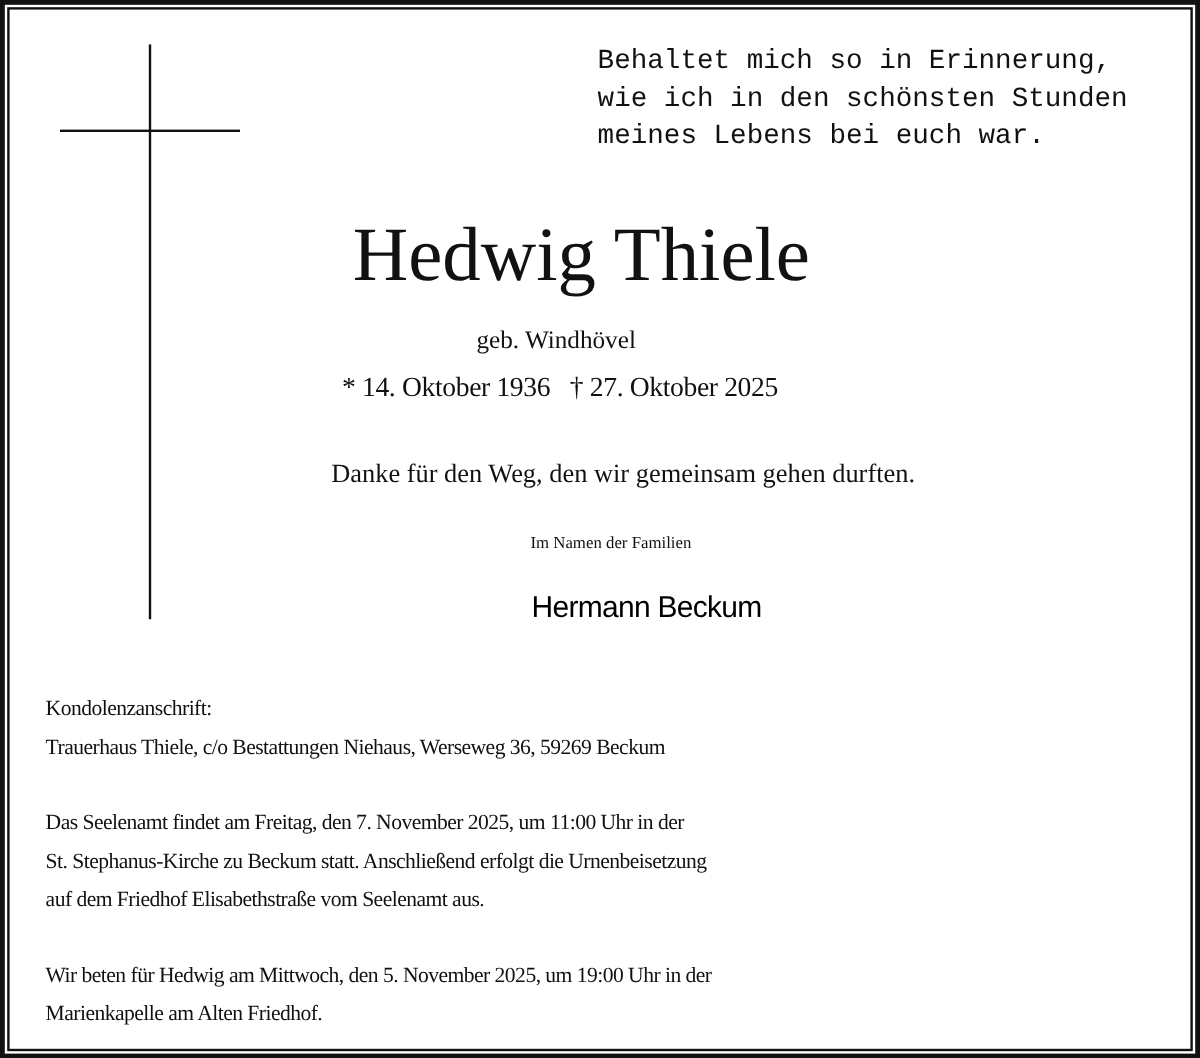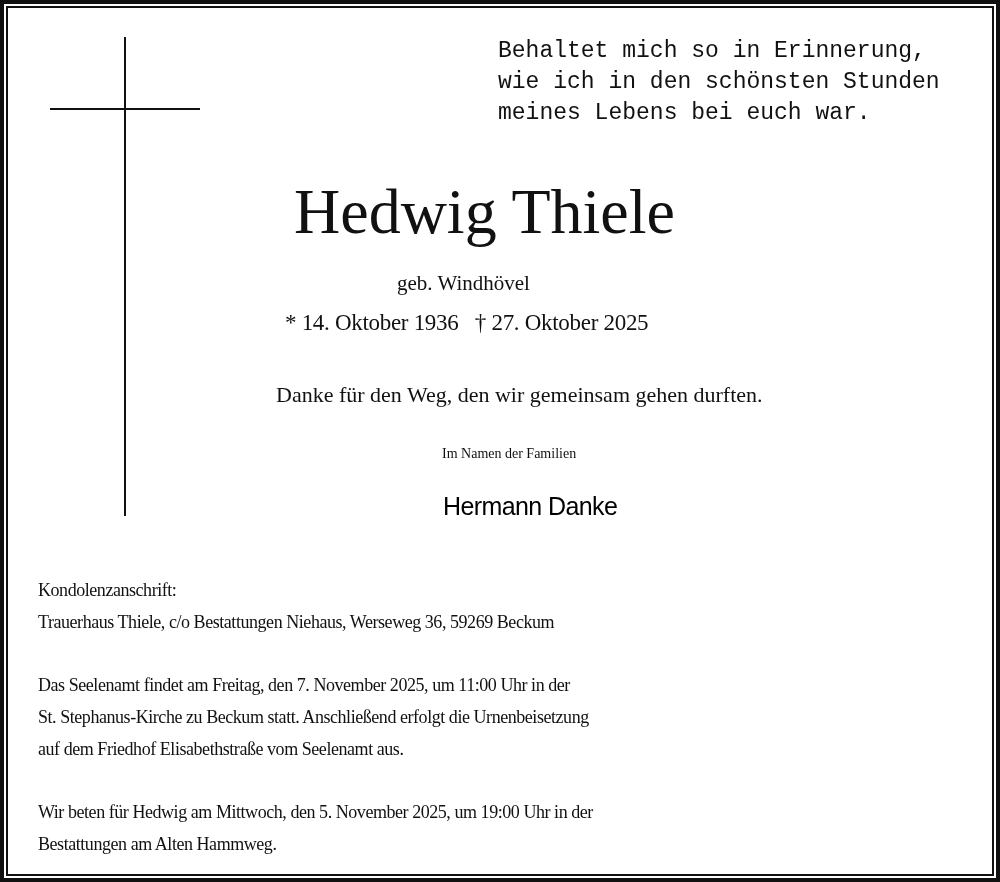--- a/index.html
+++ b/index.html
@@ -70,23 +70,23 @@
 <div class="name serif">Hedwig Thiele</div>
 
 <div class="maiden serif">geb. Windhövel</div>
 
 <div class="dates serif">* 14. Oktober 1936   † 27. Oktober 2025</div>
 
 <div class="thanks serif">Danke für den Weg, den wir gemeinsam gehen durften.</div>
 
 <div class="onbehalf serif">Im Namen der Familien</div>
 
-<div class="signer">Hermann Danke</div>
+<div class="signer">Hermann Beckum</div>
 
 <div class="block b1 serif"><span>Kondolenzanschrift:</span>
 <span>Trauerhaus Thiele, c/o Bestattungen Niehaus, Werseweg 36, 59269 Beckum</span></div>
 
 <div class="block b2 serif"><span>Das Seelenamt findet am Freitag, den 7. November 2025, um 11:00 Uhr in der</span>
 <span>St. Stephanus-Kirche zu Beckum statt. Anschließend erfolgt die Urnenbeisetzung</span>
 <span>auf dem Friedhof Elisabethstraße vom Seelenamt aus.</span></div>
 
 <div class="block b3 serif"><span>Wir beten für Hedwig am Mittwoch, den 5. November 2025, um 19:00 Uhr in der</span>
-<span>Bestattungen am Alten Hammweg.</span></div>
+<span>Marienkapelle am Alten Friedhof.</span></div>
 
 </body></html>

